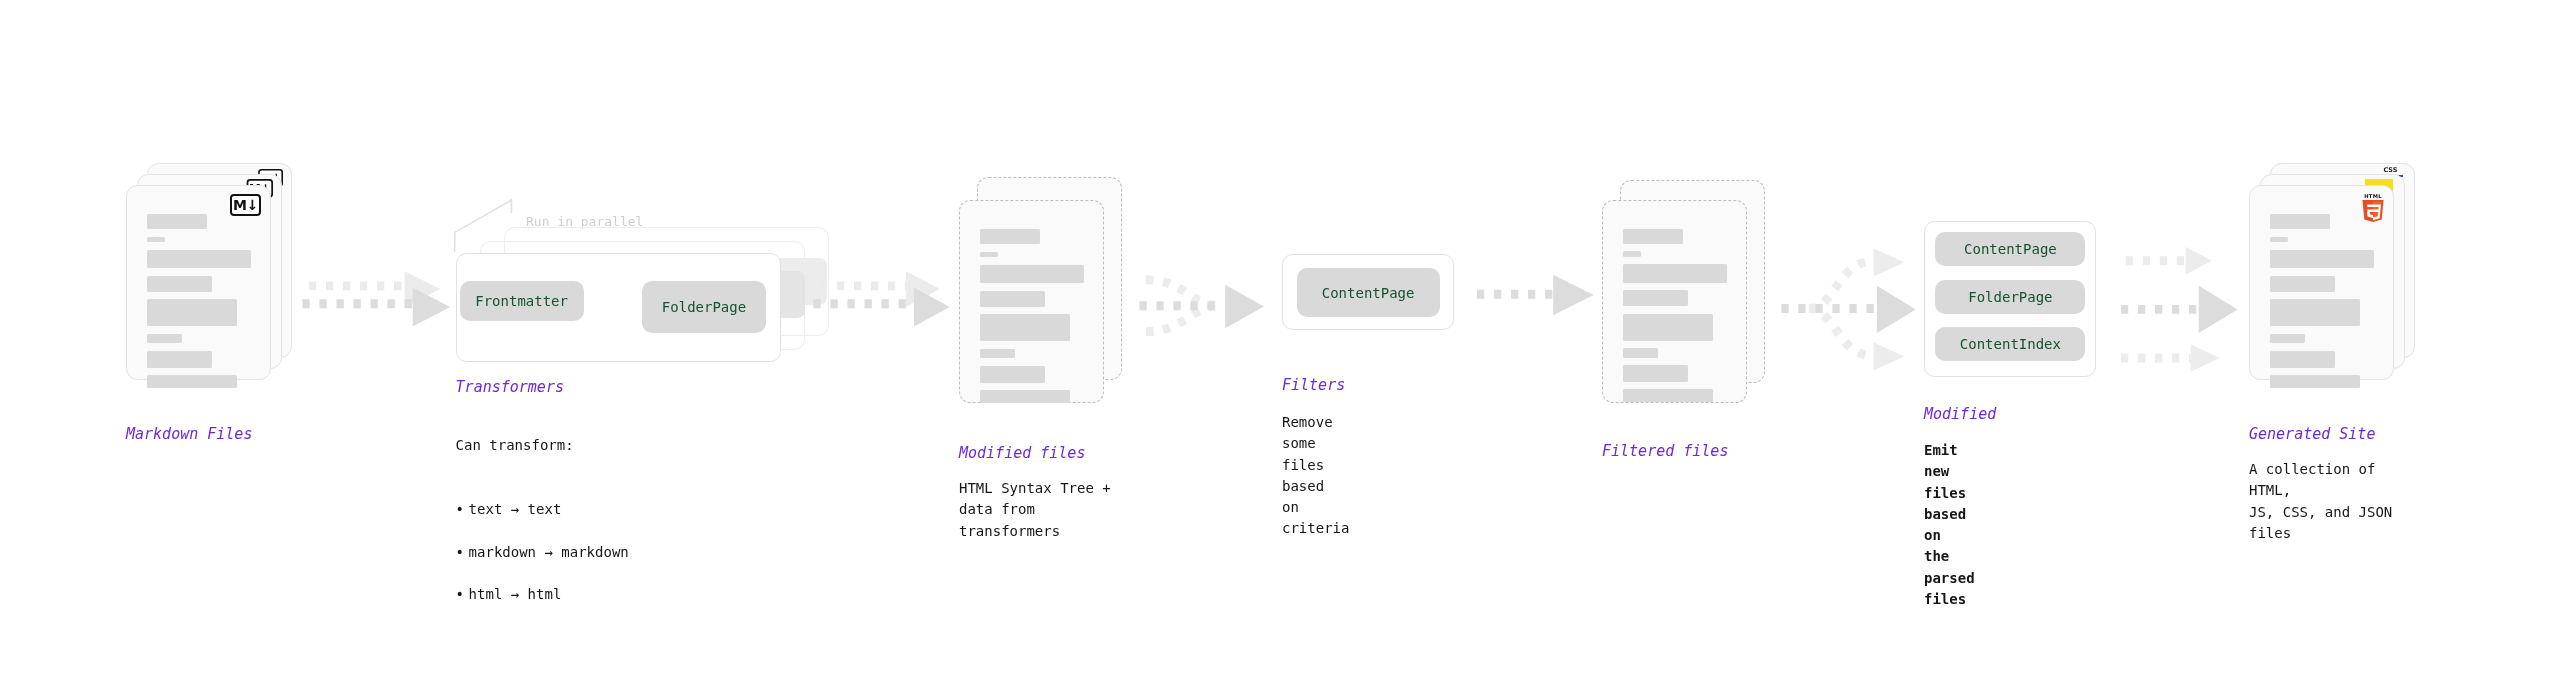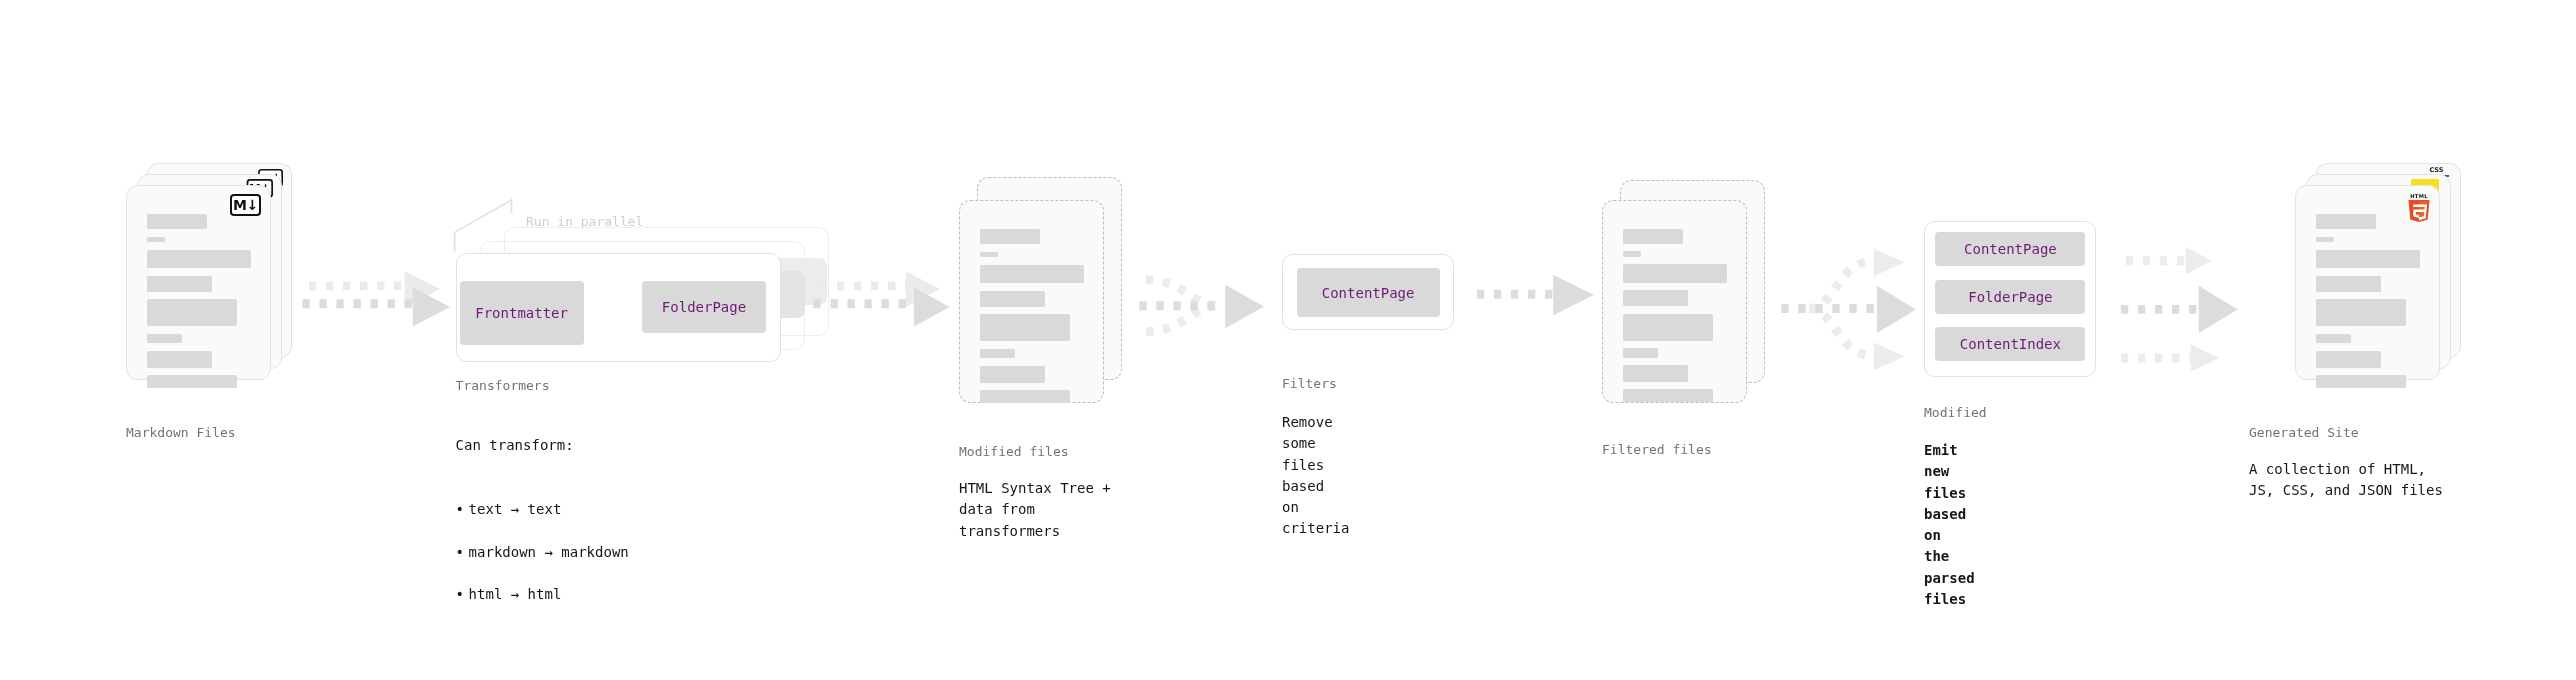--- a/index.html
+++ b/index.html
@@ -62,25 +62,26 @@
     font-size: 6.5px; font-weight: 700; color: #1a1a1a; line-height: 6.5px;
     font-family: "DejaVu Sans", "Liberation Sans", sans-serif;
   }
   .css-badge .cssbar { width: 24.4px; height: 2.4px; background: #2a4fd6; margin-top: 0.8px; }
 
   .js-badge { width: 28.4px; height: 18px; background: #f7df1e; }
 
   
   .node-title {
     position: absolute;
-    font-size: 13px;
-    color: #737373;
+    font-size: 15px;
+    color: #6d28d9;
     letter-spacing: 0px;
     white-space: nowrap;
     font-family: "DejaVu Sans Mono", "Liberation Mono", monospace;
+    font-style: italic;
   }
   .node-sub {
     position: absolute;
     font-size: 14px;
     color: #161616;
     line-height: 1.52;
     white-space: pre-line;
     font-family: "DejaVu Sans Mono", "Liberation Mono", monospace;
   }
   .node-sub ul { list-style: none; margin: 0; padding: 0; }
@@ -89,23 +90,23 @@
 
   
   .plugin-box {
     position: absolute;
     border: 1.3px solid #e1e1e1;
     border-radius: 10.6px;
     background: #ffffff;
   }
   .chip {
     background: #d9d9d9;
-    border-radius: 4px;
+    border-radius: 10px;
     display: flex; align-items: center; justify-content: center;
-    font-size: 14px; color: #701a75;
+    font-size: 14px; color: #14532d;
     white-space: nowrap;
     font-family: "DejaVu Sans Mono", "Liberation Mono", monospace;
   }
 
   
   .ghost-box { position: absolute; border: 1.3px solid #ededed; border-radius: 10.6px; background: transparent; }
   .ghost-chip { position: absolute; border-radius: 7.3px; }
 
   .run-parallel {
     position: absolute;
@@ -180,21 +181,21 @@
         <line x1="2" y1="8" x2="48" y2="8"></line>
         <line x1="2" y1="28" x2="48" y2="28"></line>
       </g>
       <polygon points="46,3 58,8 46,13" fill="#e6e6e6"></polygon>
       <polygon points="46,23 58,28 46,33" fill="#e6e6e6"></polygon>
       <line x1="2" y1="50" x2="52" y2="50" stroke="#d6d6d6" stroke-width="2"></line>
       <polygon points="50,44 64,50 50,56" fill="#d6d6d6"></polygon>
     </svg>
 
     <div class="plugin-box" style="left:10.6px; top:58px; width:325px; height:109px;"></div>
-    <div class="chip" style="position:absolute; left:14.6px; top:86px; width:124px; height:64px;">Frontmatter</div>
+    <div class="chip" style="position:absolute; left:14.6px; top:86px; width:124px; height:40px;">Frontmatter</div>
     <div class="chip" style="position:absolute; left:197px; top:86px; width:124px; height:52px;">FolderPage</div>
 
     <div class="node-title" style="left:10.6px; top:183px;">Transformers</div>
     <div class="node-sub" style="left:10.6px; top:219px;">
       <div>Can transform:</div>
       <ul>
         <li>text → text</li>
         <li>markdown → markdown</li>
         <li>html → html</li>
       </ul>
@@ -302,21 +303,21 @@
       <line x1="12" y1="33" x2="90" y2="33" stroke="#ececec"></line>
       <line x1="6" y1="93" x2="100" y2="93" stroke="#dcdcdc"></line>
       <line x1="6" y1="153" x2="92" y2="153" stroke="#ececec"></line>
     </g>
     <polygon points="86,16 118,33 86,50" fill="#ececec"></polygon>
     <polygon points="102,64 150,93 102,122" fill="#dcdcdc"></polygon>
     <polygon points="92,136 128,153 92,170" fill="#ececec"></polygon>
   </svg>
 
   <div class="node" style="left:2249px; top:163px;">
-    <div class="doc-stack" style="width:175px; height:252px;margin-left:46px;">
+    <div class="doc-stack" style="width:175px; height:252px;">
       <div class="doc-card" style="left:21px; top:0px; width:145px; height:195px;">
         <div class="badge css-badge" style="right:11.4px; top:3.3px;">
           <span class="cssword">CSS</span>
           <span class="cssbar"></span>
         </div>
       </div>
       <div class="doc-card" style="left:11.4px; top:10.6px; width:145px; height:195px;">
         <div class="badge js-badge" style="right:11.4px; top:4.1px;"></div>
       </div>
       <div class="doc-card front" style="left:0px; top:22px; width:145px; height:195px;">

